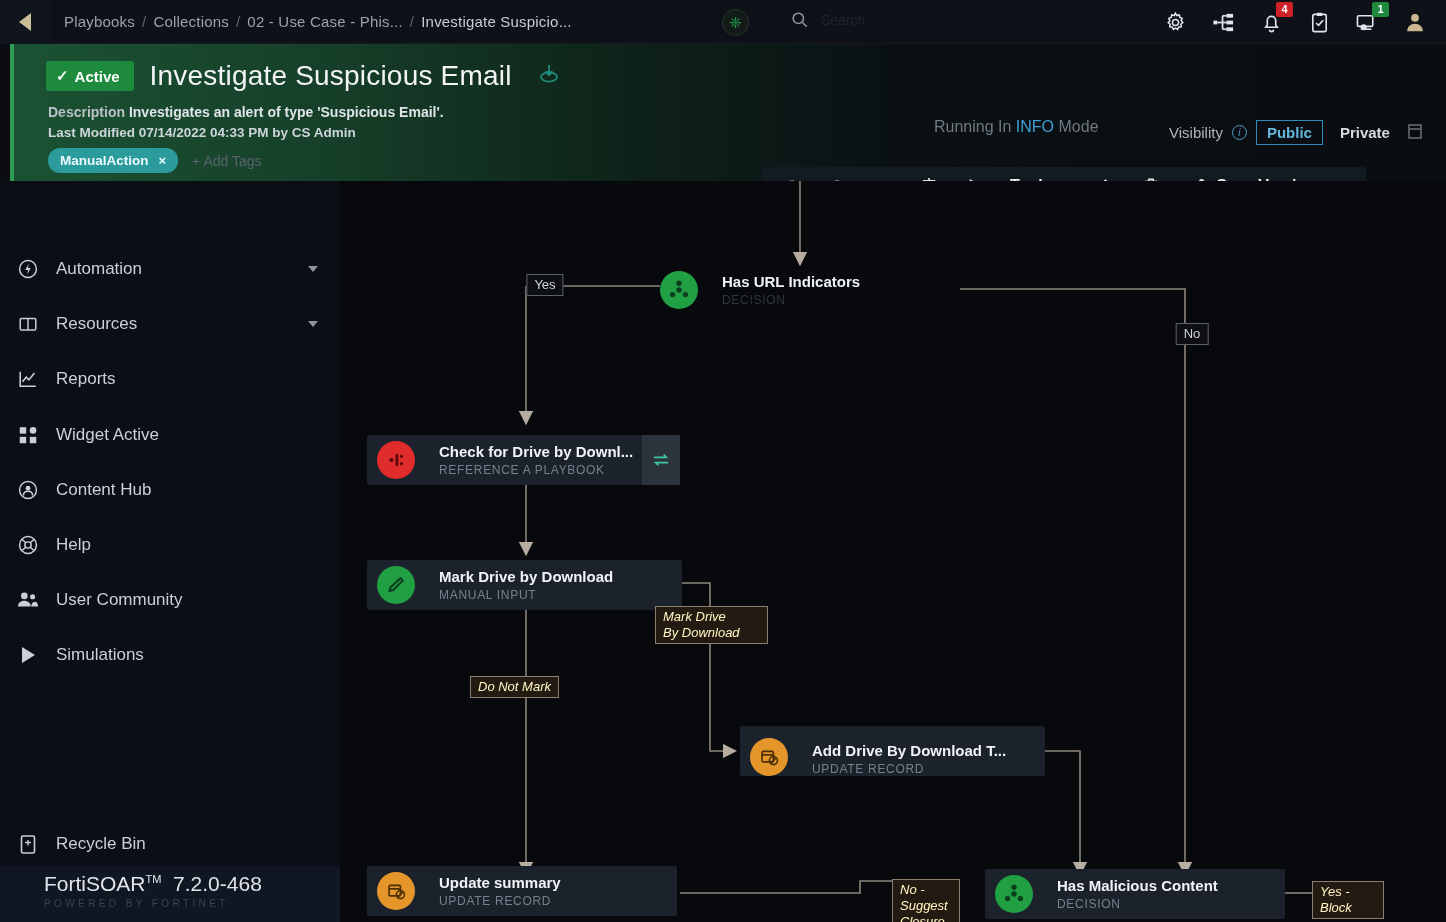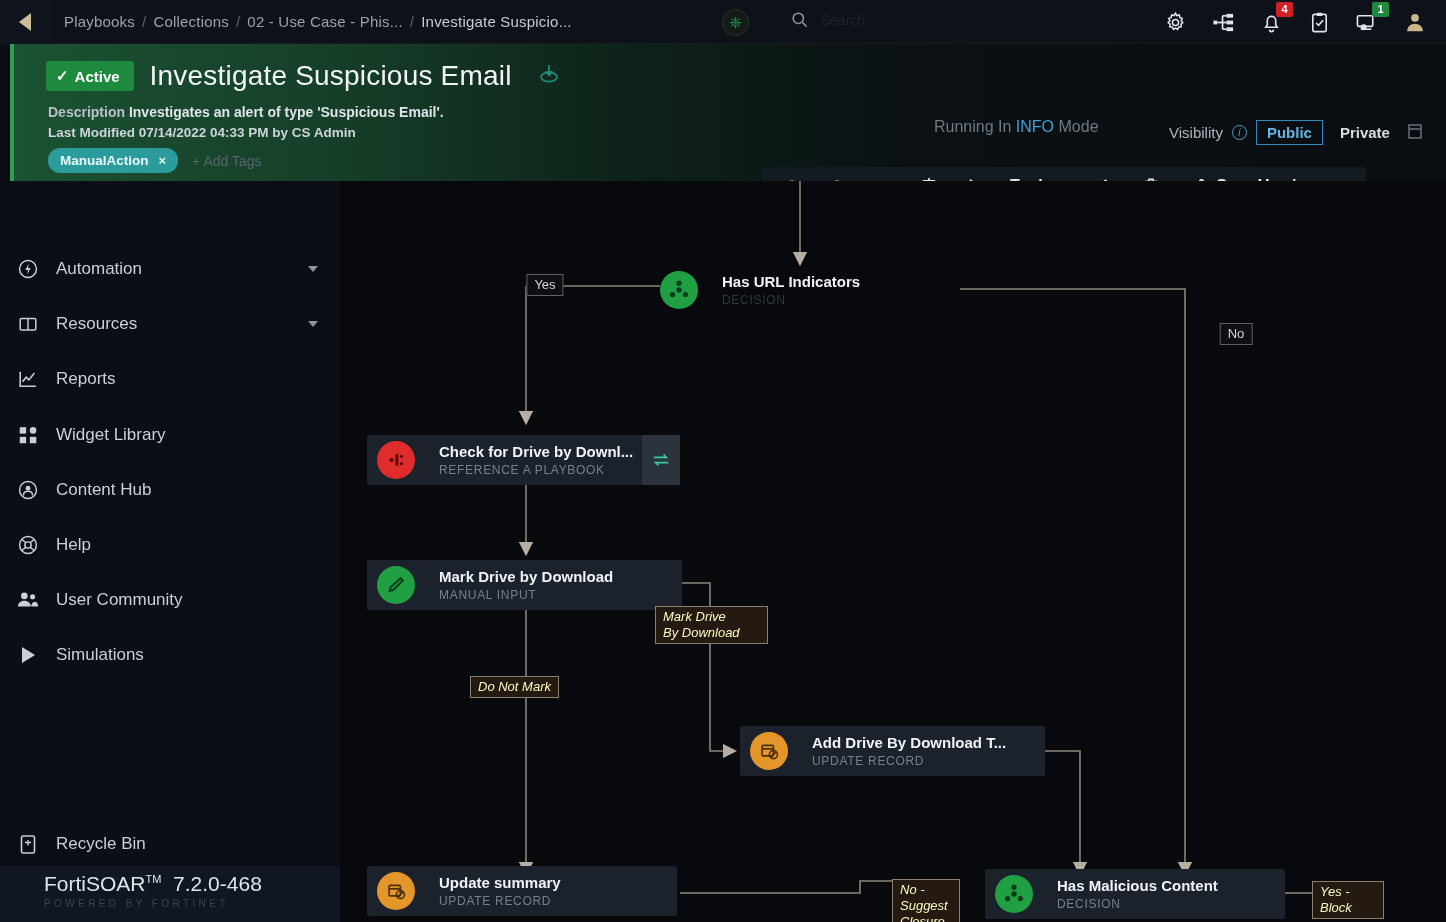--- a/index.html
+++ b/index.html
@@ -381,21 +381,21 @@
 
     <div class="side-item" style="top:226px">
       <span class="side-ic">
         <svg width="22" height="22" viewBox="0 0 24 24" fill="#c9d0d6">
           <rect x="3" y="3.5" width="7" height="7"></rect>
             <circle cx="17.5" cy="7" r="3.6"></circle>
           <rect x="3" y="14" width="7" height="7"></rect>
             <rect x="14" y="14" width="7" height="7"></rect>
         </svg>
       </span>
-      <span class="side-lbl">Widget Library</span>
+      <span class="side-lbl">Widget Active</span>
     </div>
 
     <div class="side-item" style="top:281px">
       <span class="side-ic">
         <svg width="22" height="22" viewBox="0 0 24 24" fill="none" stroke="#c9d0d6" stroke-width="1.6">
           <circle cx="12" cy="12" r="9.2"></circle>
             <circle cx="12" cy="10" r="2.6" fill="#c9d0d6" stroke="none"></circle>
           <path d="M7 18c0-2.8 2.2-4.6 5-4.6s5 1.8 5 4.6"></path>
         </svg>
       </span>
@@ -528,21 +528,21 @@
         <svg width="20" height="20" viewBox="0 0 22 22" fill="none" stroke="#0c3d1c" stroke-width="2.2">
           <path d="M16 3.5 18.5 6 8 16.5 4 17.5 5 13.5z"></path>
         </svg>
       </span>
       <span class="n-txt">
         <div class="n-title">Mark Drive by Download</div>
         <div class="n-sub">MANUAL INPUT</div>
       </span>
     </div>
 
-    <div class="node" style="left:400px; top:545px; width:305px;">
+    <div class="node" style="left:400px; top:545px; width:305px;align-items:flex-end;">
       <span class="n-ic" style="background:#e5962a">
         <svg width="21" height="21" viewBox="0 0 24 24" fill="none" stroke="#4b2f05" stroke-width="1.9">
           <rect x="3.5" y="5" width="13" height="12" rx="1.6"></rect>
             <line x1="3.5" y1="9" x2="16.5" y2="9"></line>
           <circle cx="16.5" cy="15.5" r="4.6"></circle>
             <line x1="13.6" y1="18.6" x2="19.4" y2="12.4"></line>
         </svg>
       </span>
       <span class="n-txt">
         <div class="n-title">Add Drive By Download T...</div>
@@ -575,21 +575,21 @@
         </svg>
       </span>
       <span class="n-txt">
         <div class="n-title">Has Malicious Content</div>
         <div class="n-sub">DECISION</div>
       </span>
     </div>
 
     <div class="elabel plain" style="left:205px; top:104px; transform:translate(-50%,-50%);">Yes</div>
 
-    <div class="elabel plain" style="left:852px; top:153px; transform:translate(-50%,-50%);margin-left:44px;">No</div>
+    <div class="elabel plain" style="left:852px; top:153px; transform:translate(-50%,-50%);">No</div>
 
     <div class="elabel" style="left:315px; top:425px; width:113px;">
       <div>Mark Drive</div>
       <div>By Download</div>
     </div>
 
     <div class="elabel" style="left:130px; top:495px;">Do Not Mark</div>
 
     <div class="elabel" style="left:552px; top:698px; width:68px;">
       <div>No -</div>

